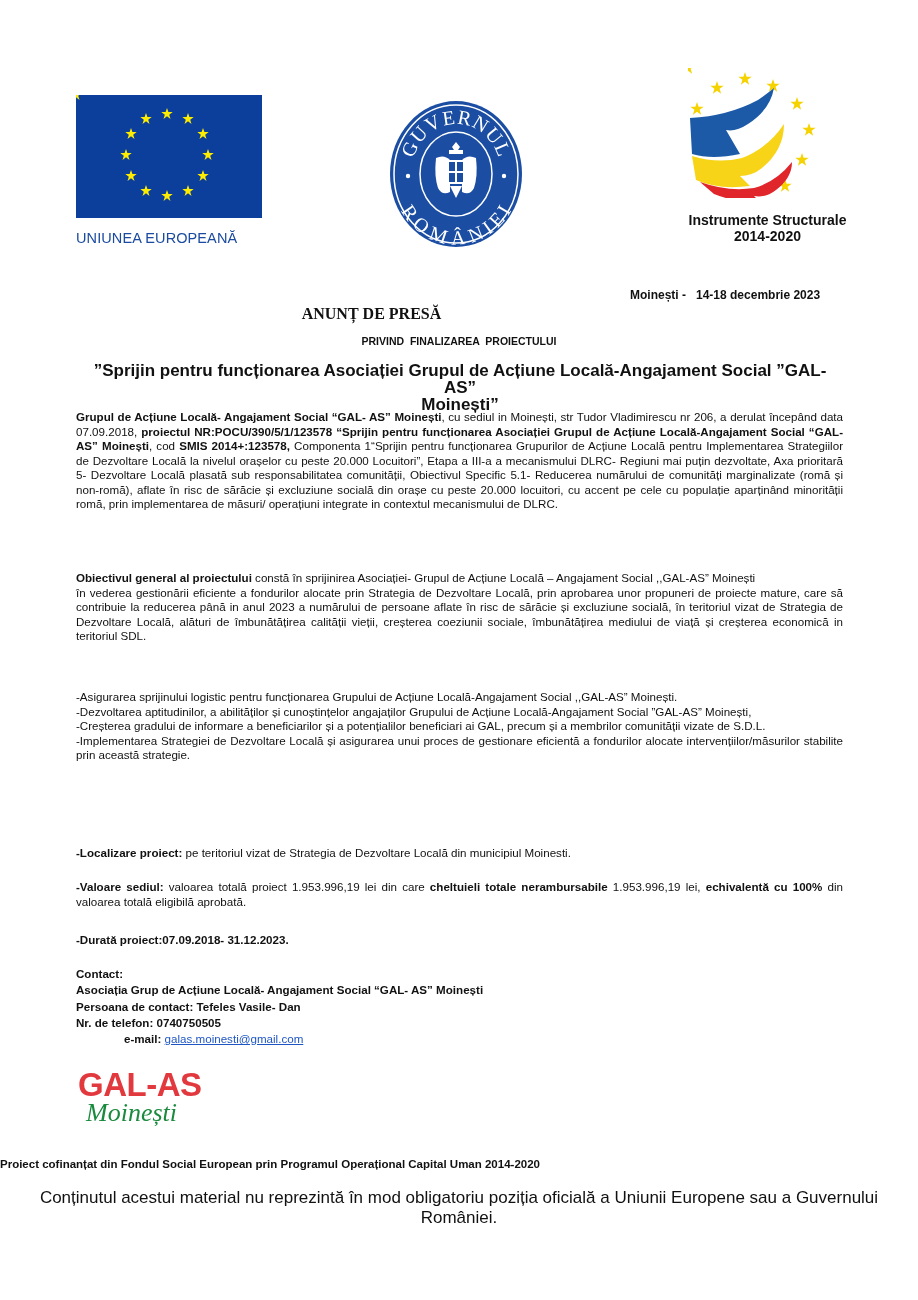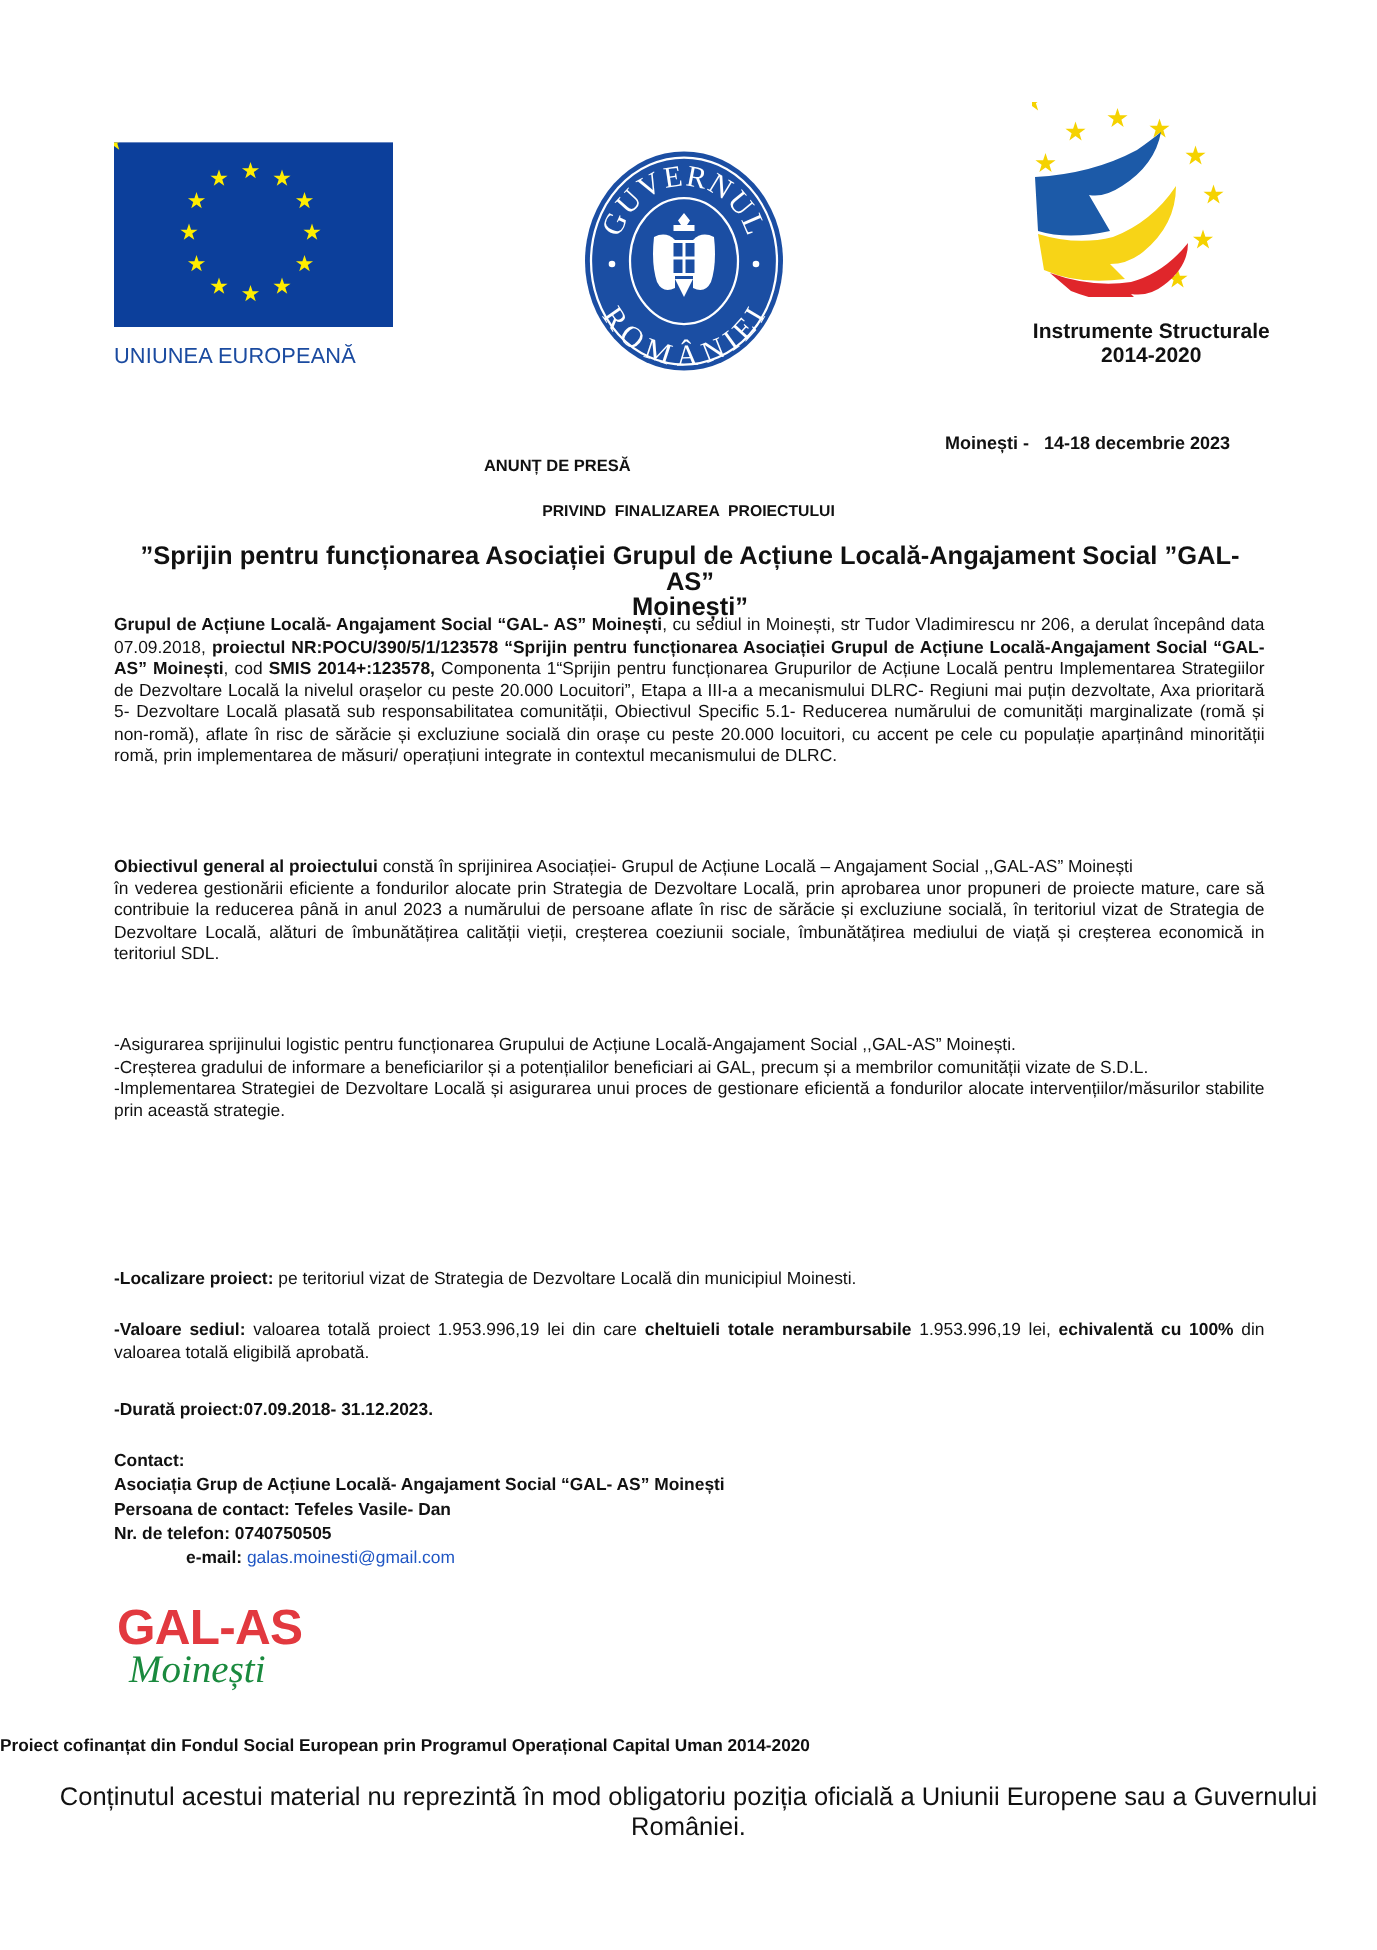--- a/index.html
+++ b/index.html
@@ -30,21 +30,21 @@
     left: 655px; top: 212px; width: 225px; text-align: center;
     font-size: 14px; font-weight: bold; line-height: 16px; color: #111;
   }
 
   
   .place-date {
     left: 630px; top: 288px; font-size: 12px; font-weight: bold;
   }
   .title-main {
     left: 0; width: 743px; top: 305px; text-align: center;
-    font-size: 11px; font-weight: bold;
+    font-size: 16px; font-weight: bold; font-family: Liberation Serif, serif;
   }
   .title-sub {
     left: 0; width: 918px; top: 335px; text-align: center;
     font-size: 10.5px; font-weight: bold;
   }
   .project-title {
     left: 80px; width: 760px; top: 362px; text-align: center;
     font-size: 17px; font-weight: bold; line-height: 17px;
   }
 
@@ -55,21 +55,21 @@
   }
   .p1 { top: 410px; }
   .p2 { top: 571px; }
   .p3 { top: 690px; }
   .p4 { top: 846px; }
   .p5 { top: 880px; }
   .p6 { top: 933px; }
   .contact { top: 966px; font-weight: bold; line-height: 16.3px; text-align: left; }
   b, .b { font-weight: bold; }
   .line { display: block; }
-  .link { color: #1f56c4; font-weight: normal; }
+  .link { color: #1f56c4; text-decoration: underline; font-weight: normal; }
 
   
   .gal-logo { left: 78px; top: 1070px; width: 140px; height: 60px; }
   .gal-top {
     display: block; font-family: "Liberation Sans", sans-serif; font-weight: bold;
     font-size: 33px; line-height: 30px; color: #e2393f; letter-spacing: -0.5px;
   }
   .gal-bottom {
     display: block; font-family: "Liberation Serif", serif; font-style: italic;
     font-size: 26px; line-height: 26px; color: #1a8a3e; margin-left: 8px;
@@ -185,20 +185,21 @@
 
 <div class="abs body p1"><b>Grupul de Acțiune Locală- Angajament Social “GAL- AS” Moinești</b><span>, cu sediul in Moinești, str Tudor Vladimirescu nr 206, a derulat începând data 07.09.2018, </span><b>proiectul NR:POCU/390/5/1/123578 “Sprijin pentru funcționarea Asociației Grupul de Acțiune Locală-Angajament Social “GAL- AS” Moinești</b><span>, cod </span><b>SMIS 2014+:123578,</b><span> Componenta 1“Sprijin pentru funcționarea Grupurilor de Acțiune  Locală pentru Implementarea Strategiilor de Dezvoltare Locală la nivelul orașelor cu peste 20.000 Locuitori”, Etapa a III-a a mecanismului DLRC- Regiuni mai puțin dezvoltate, Axa prioritară 5- Dezvoltare Locală plasată sub responsabilitatea comunității, Obiectivul Specific 5.1- Reducerea numărului de comunități marginalizate (romă și non-romă), aflate în risc de sărăcie și excluziune socială din orașe cu peste 20.000 locuitori, cu accent pe cele cu populație aparținând minorității romă, prin implementarea de măsuri/ operațiuni integrate in contextul mecanismului de DLRC.</span></div>
 
 <div class="abs body p2">
   <span class="line"><b>Obiectivul general al proiectului</b><span> constă în sprijinirea Asociației- Grupul de Acțiune Locală – Angajament Social ,,GAL-AS” Moinești</span></span>
   <span class="line">în vederea gestionării eficiente a fondurilor alocate prin Strategia de Dezvoltare Locală, prin aprobarea unor propuneri  de   proiecte mature, care să contribuie la reducerea până in anul 2023 a numărului de persoane aflate în risc de sărăcie și excluziune socială, în teritoriul vizat de Strategia de Dezvoltare Locală, alături de îmbunătățirea calității vieții, creșterea coeziunii sociale, îmbunătățirea mediului de viață și creșterea economică in teritoriul SDL.</span>
 </div>
 
 <div class="abs body p3">
   <span class="line">-Asigurarea sprijinului logistic pentru funcționarea Grupului de Acțiune Locală-Angajament Social  ,,GAL-AS” Moinești.</span>
+  <span class="line">-Dezvoltarea aptitudinilor, a abilităților și cunoștințelor angajaților Grupului de Acțiune Locală-Angajament Social ”GAL-AS” Moinești,</span>
   <span class="line">-Creșterea gradului de informare a beneficiarilor și a potențialilor beneficiari ai GAL, precum și a membrilor comunității vizate de S.D.L.</span>
   <span class="line">-Implementarea Strategiei de Dezvoltare Locală și asigurarea unui proces de gestionare eficientă a fondurilor alocate intervențiilor/măsurilor stabilite prin această strategie.</span>
 </div>
 
 <div class="abs body p4"><b>-Localizare proiect:</b><span> pe teritoriul vizat de Strategia de Dezvoltare Locală din municipiul Moinesti.</span></div>
 
 <div class="abs body p5"><b>-Valoare sediul:</b><span> valoarea totală proiect 1.953.996,19 lei din care </span><b>cheltuieli totale nerambursabile</b><span> 1.953.996,19 lei, </span><b>echivalentă cu 100%</b><span> din valoarea totală eligibilă aprobată.</span></div>
 
 <div class="abs body p6"><b>-Durată proiect:07.09.2018- 31.12.2023.</b></div>
 

